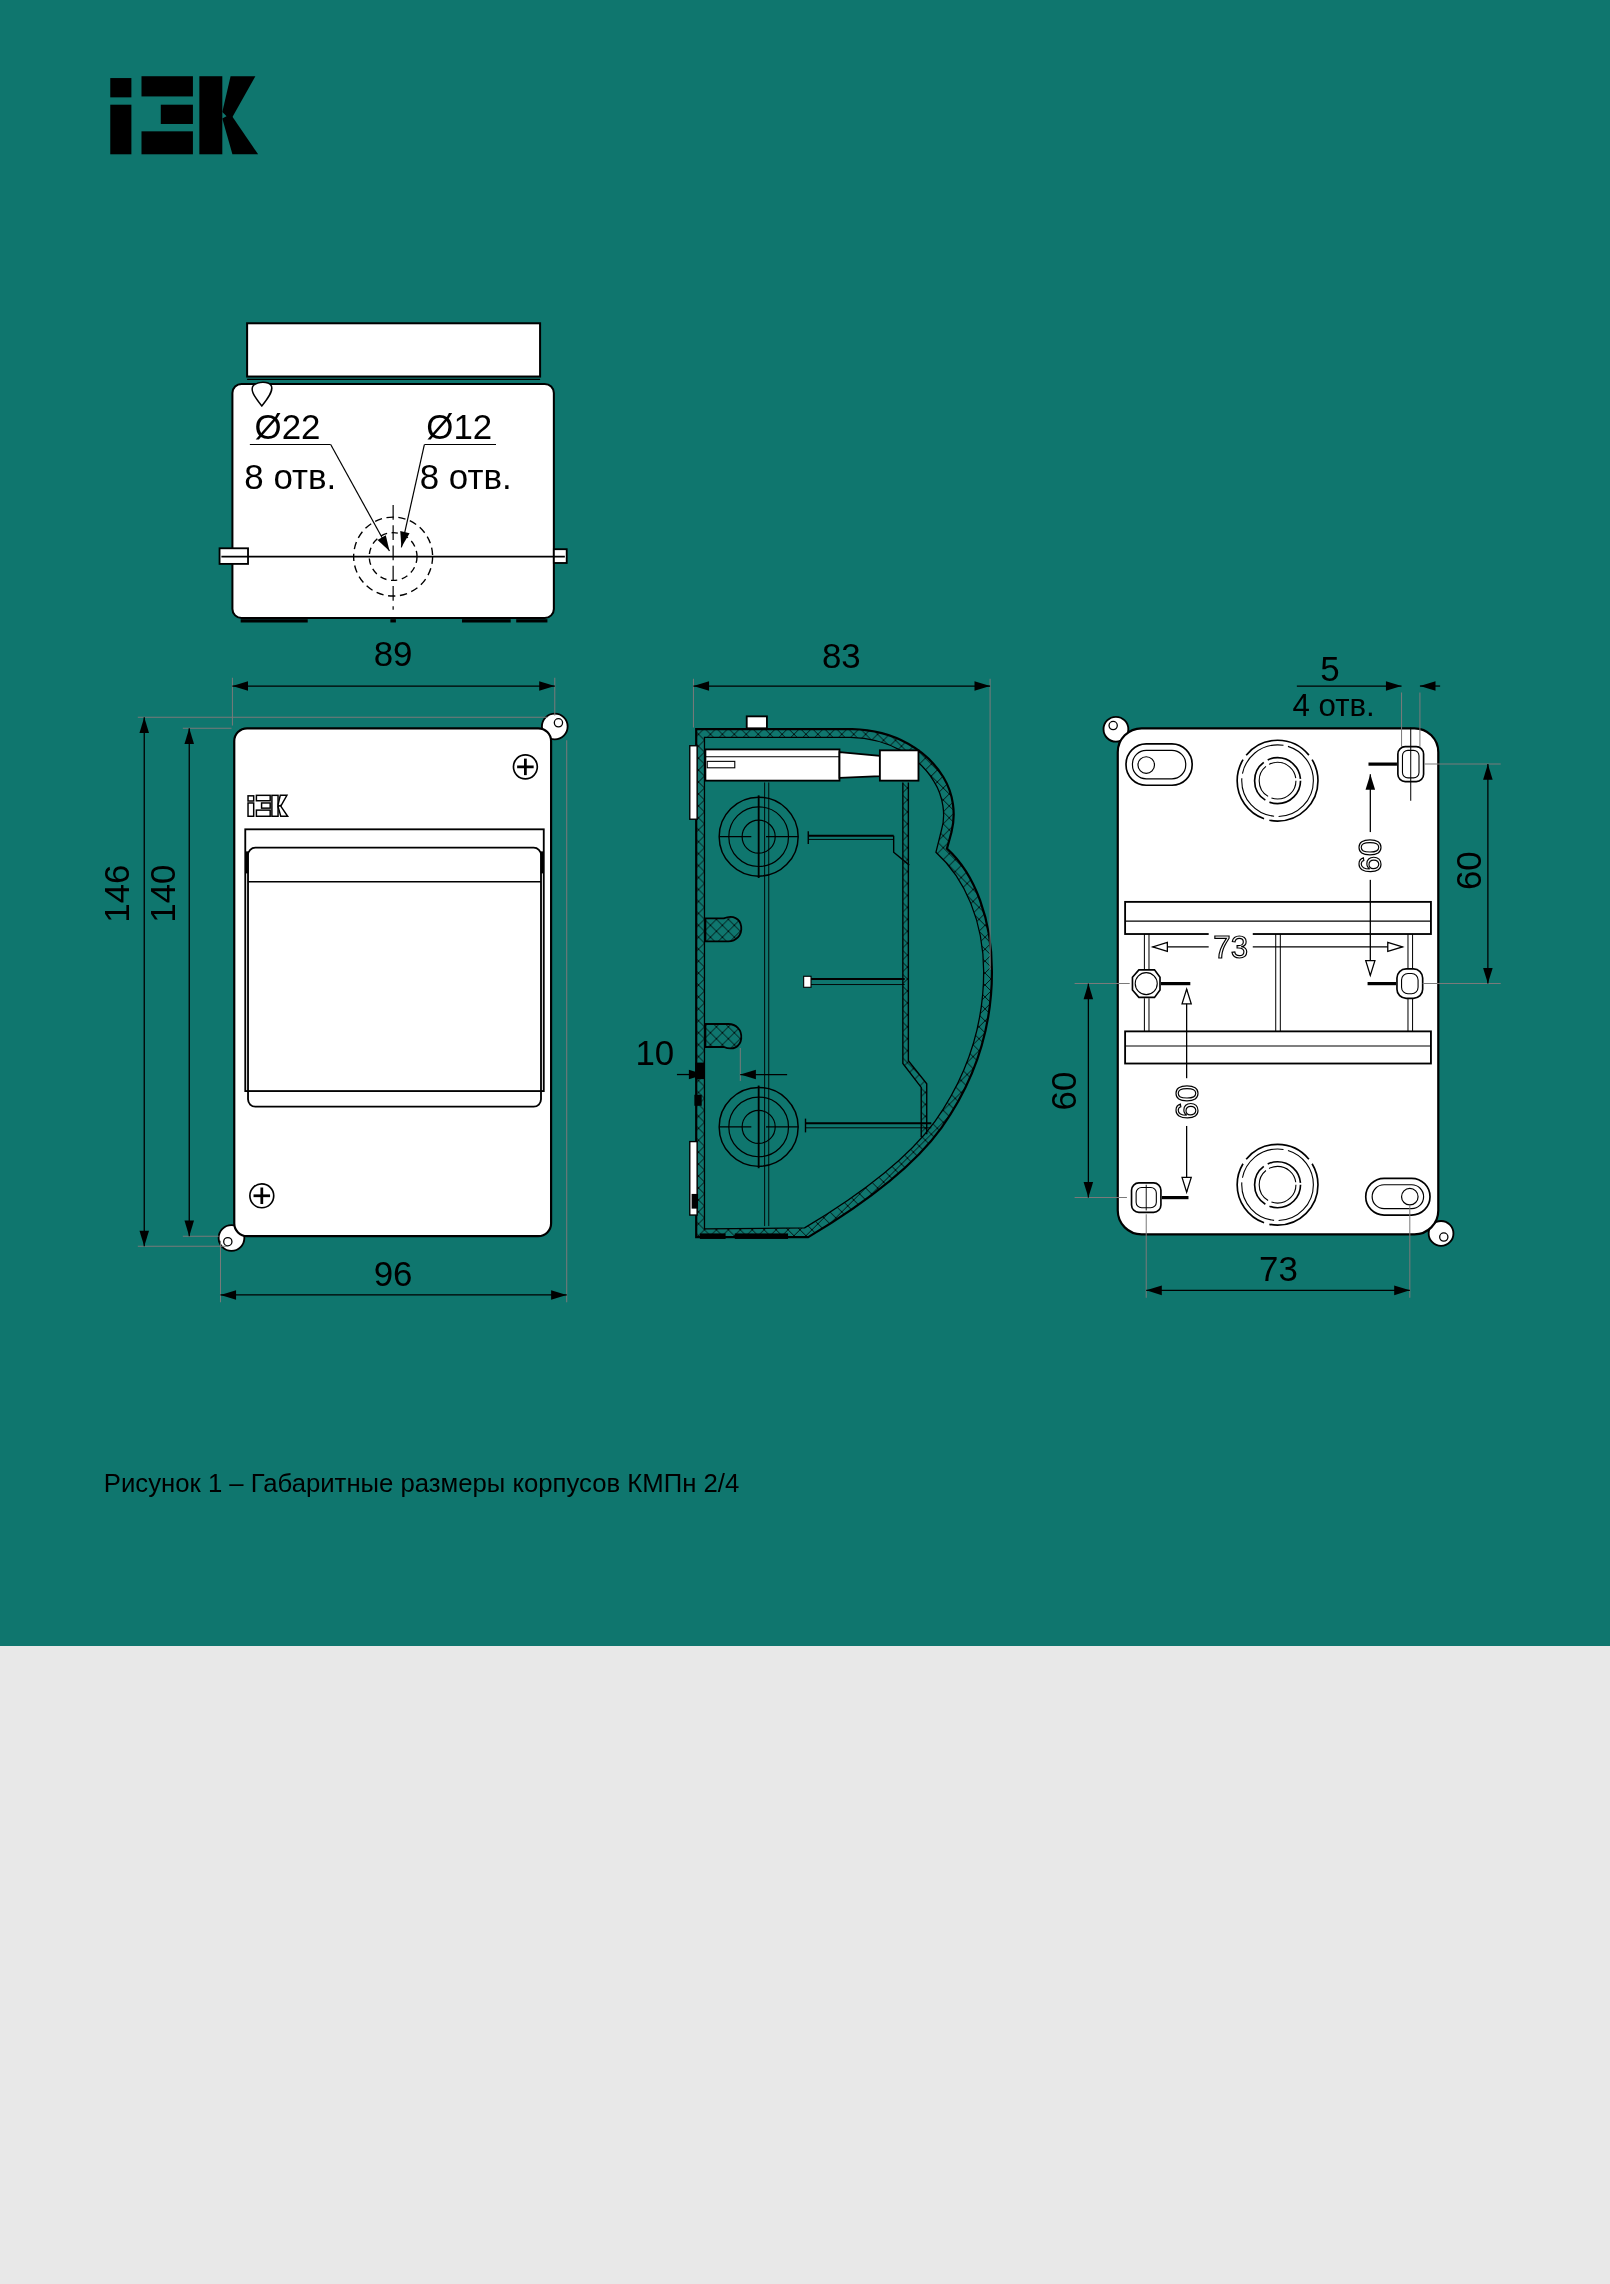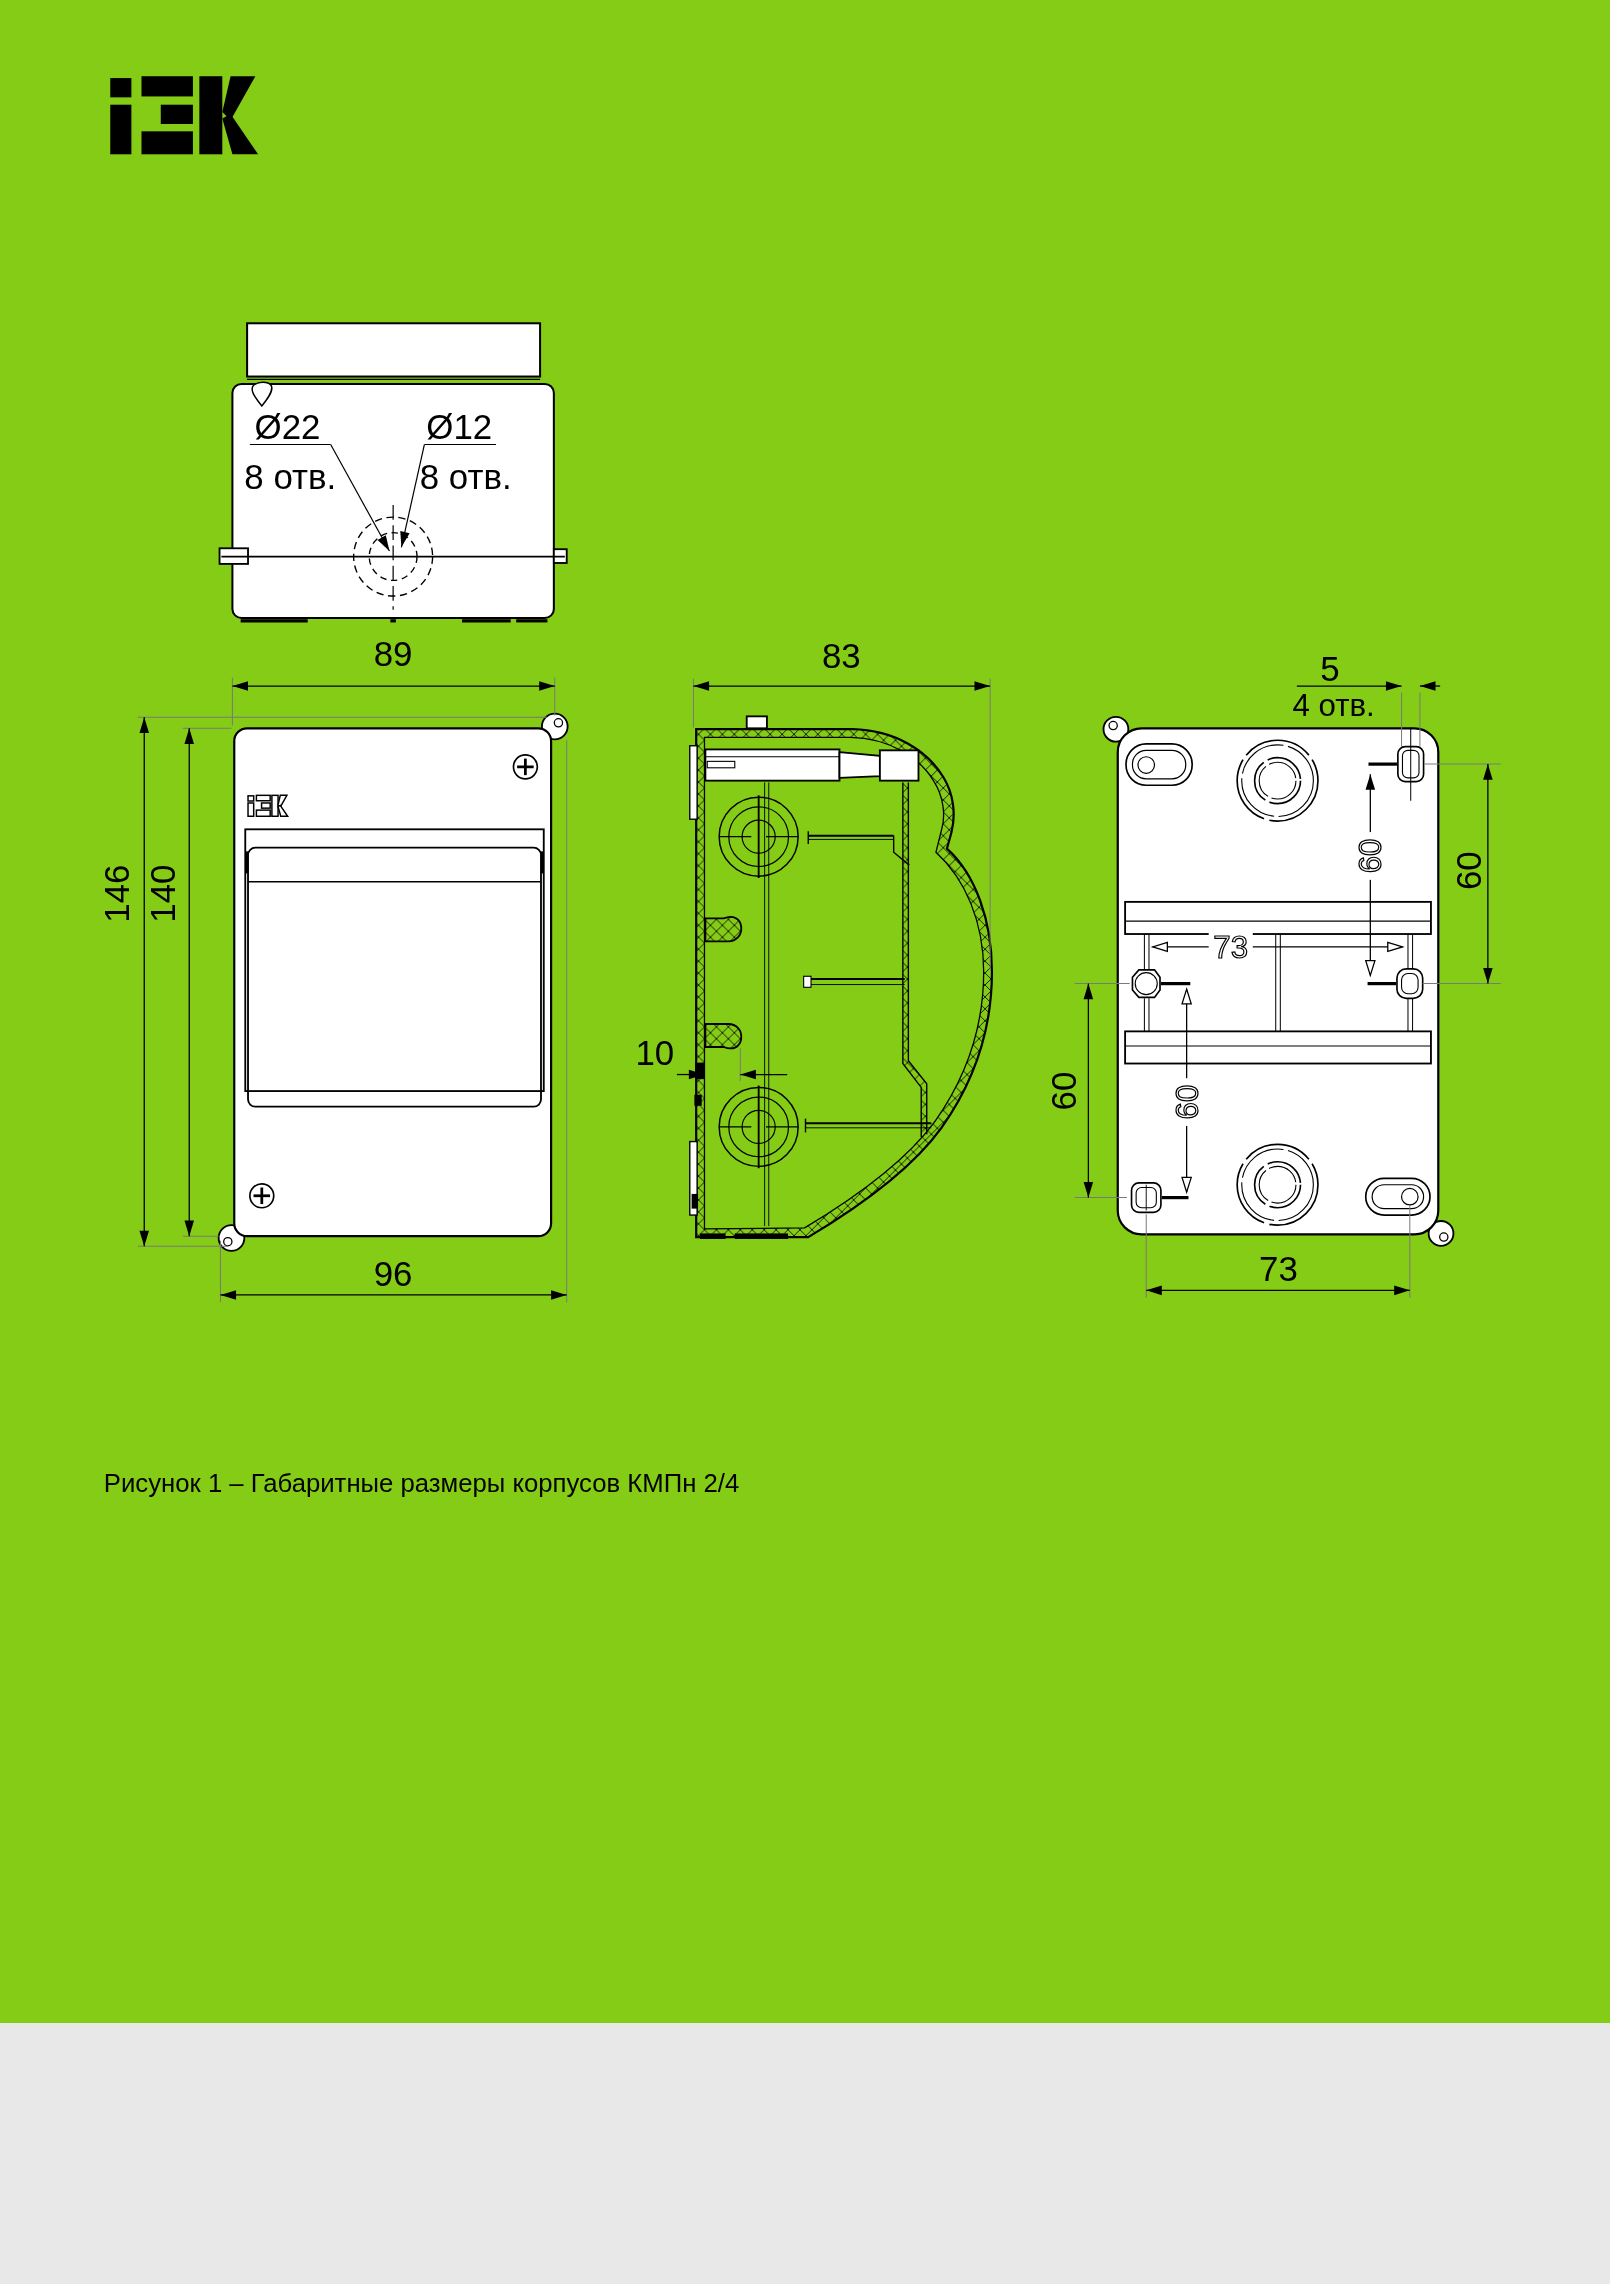--- a/index.html
+++ b/index.html
@@ -1,19 +1,19 @@
 <!DOCTYPE html>
 <html style="font-size:14.7px"><head>
 <meta charset="utf-8">
 <style>
   html,body{margin:0;padding:0;background:#e8e8e8;}
   .sheet{
     position:relative;
-    width:1611px;height:2023px;
-    background:#84cc16;
+    width:1611px;height:1646px;
+    background:#0f766e;
     margin:0 auto;
     font-family:"Liberation Sans", sans-serif;
   }
   svg{display:block;}
   text{font-family:"Liberation Sans", sans-serif; fill:#000;}
   .dim{font-size:38px;}
   .dim-sm{font-size:34px;}
   .hollow{font-size:34px; fill:#fff; stroke:#000; stroke-width:1.3px;}
   .cap{font-size:28px;}
 </style>

